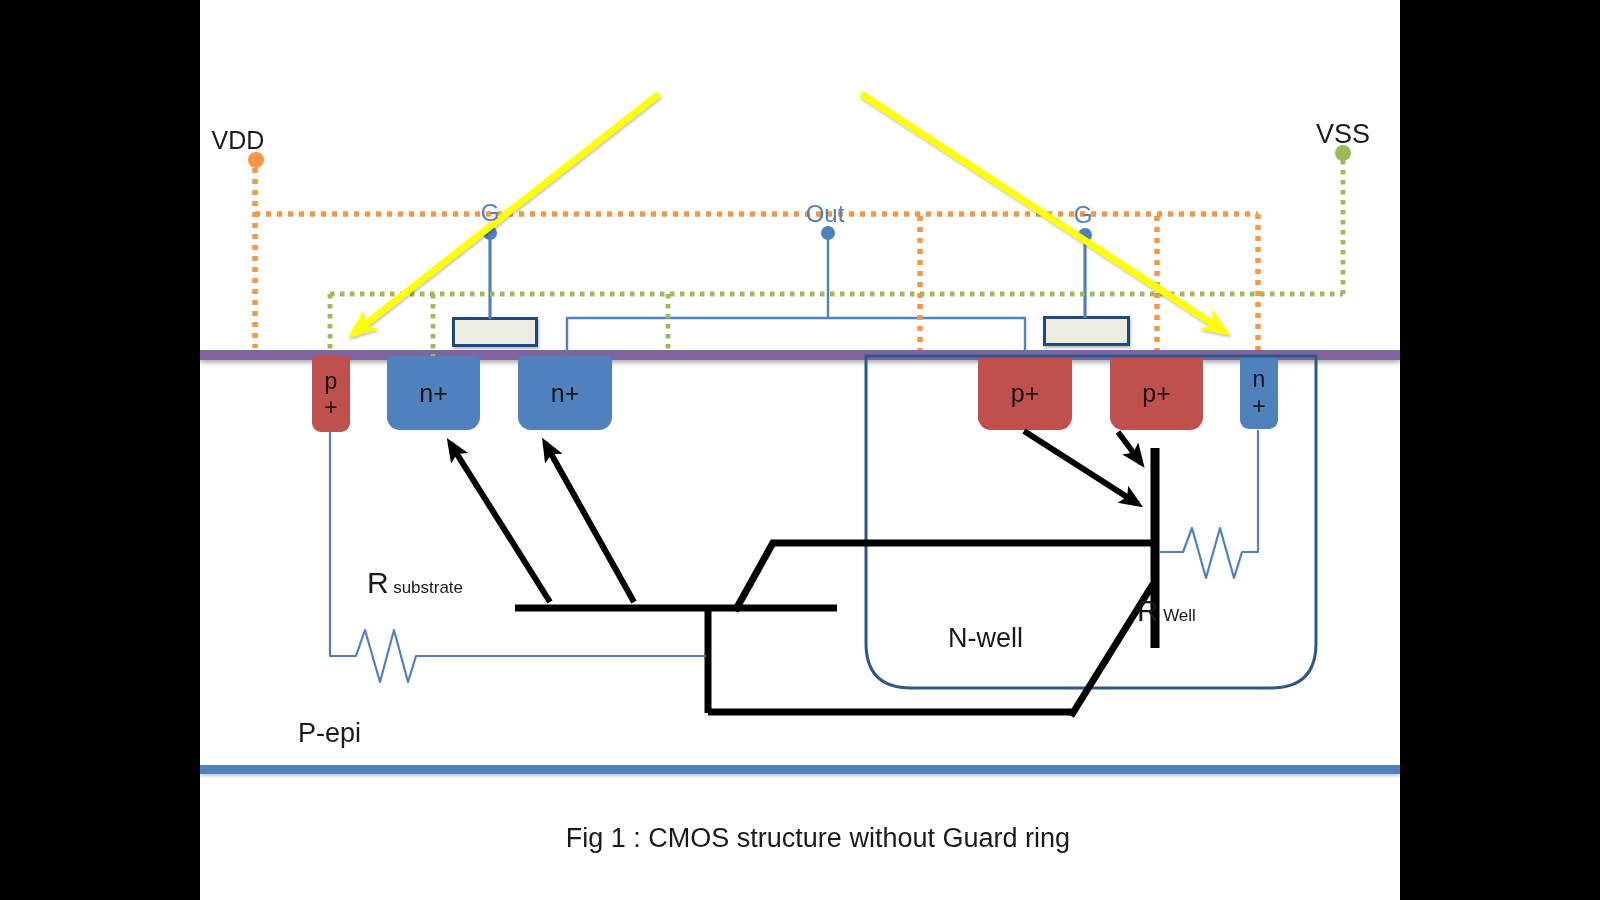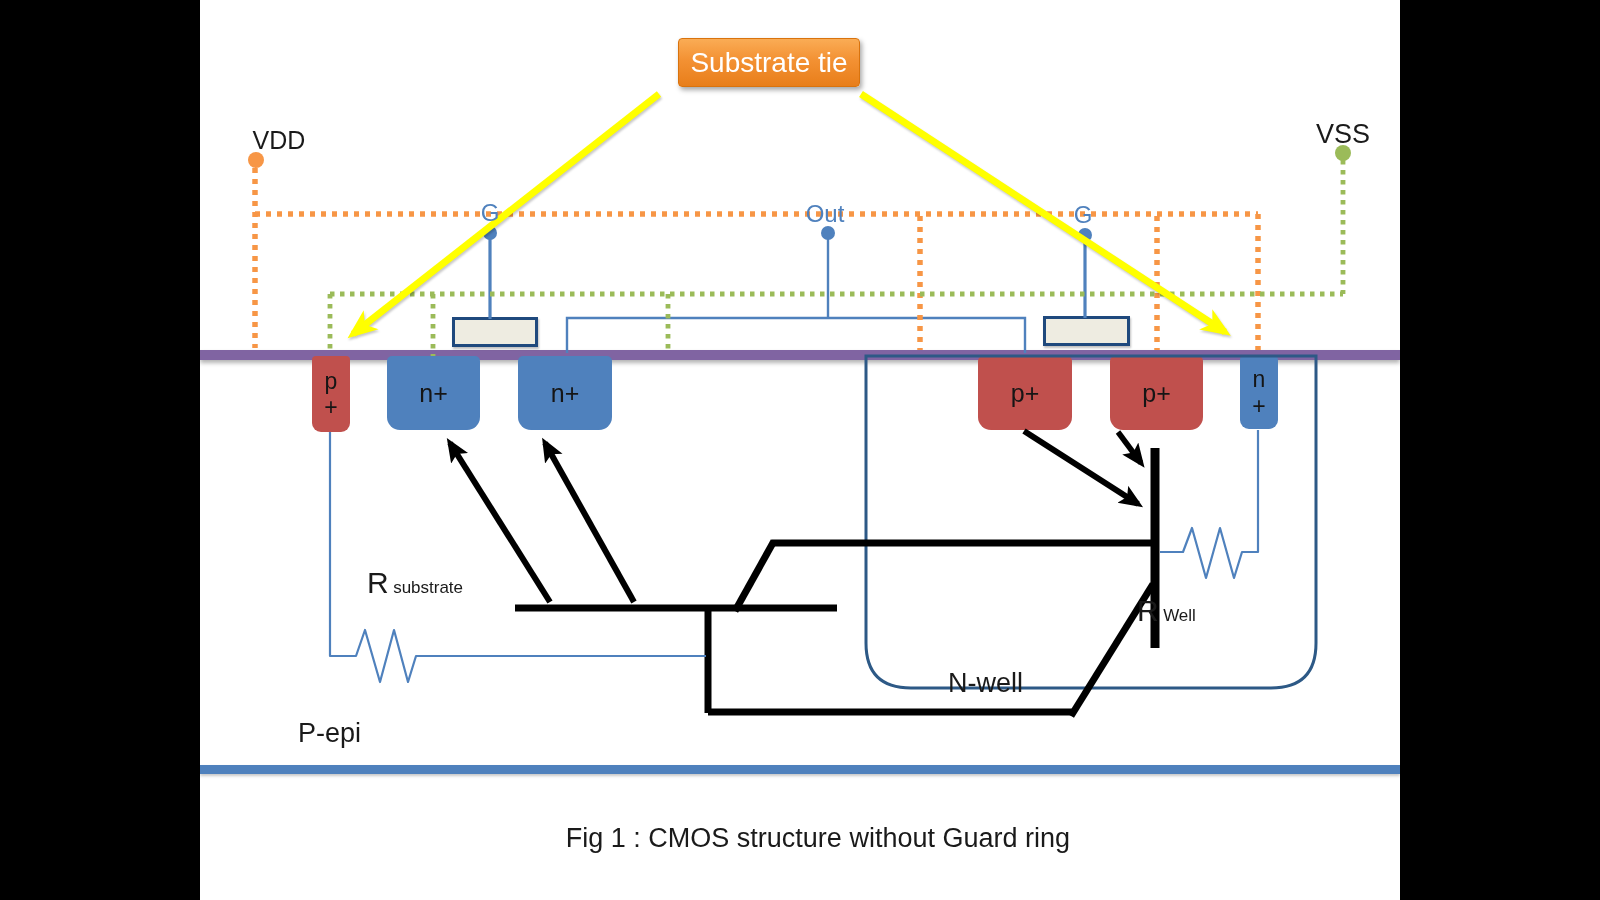--- a/index.html
+++ b/index.html
@@ -38,27 +38,27 @@
 
   
   #subtie{position:absolute;left:478px;top:38px;width:180px;height:47px;z-index:6;
           background:linear-gradient(180deg,#FAAC55 0%,#F39133 45%,#E87E1A 100%);
           border:1px solid #D9730D;border-radius:4px;color:#fff;font-size:28px;
           display:flex;align-items:center;justify-content:center;
           box-shadow:2px 3px 5px rgba(0,0,0,.35);}
 
   
   .lbl{position:absolute;color:#1a1a1a;z-index:6;white-space:nowrap;}
-  #vdd{left:8px;top:126px;width:60px;font-size:25px;text-align:center;margin-left:41px;}
+  #vdd{left:8px;top:126px;width:60px;font-size:25px;text-align:center;}
   #vss{left:1112px;top:119px;width:62px;font-size:27px;text-align:center;}
   .term{color:#4F81BD;font-size:24px;text-align:center;}
   #g-left{left:270px;top:199px;width:40px;}
   #out{left:595px;top:200px;width:60px;}
   #g-right{left:863px;top:201px;width:40px;}
-  #nwell-lbl{left:748px;top:623px;font-size:27px;margin-top:45px;}
+  #nwell-lbl{left:748px;top:623px;font-size:27px;}
   #pepi{left:98px;top:718px;font-size:27px;}
   #psub{left:340px;top:787px;width:410px;font-size:26px;text-align:center;}
   #caption{left:300px;top:823px;width:570px;font-size:27px;text-align:right;}
   .rsym{font-size:30px;}
   .rsub{font-size:17px;}
   #rsubstrate{left:167px;top:566px;}
   #rwell{left:937px;top:594px;}
 
   svg{position:absolute;left:0;top:0;z-index:5;pointer-events:none;}
   .yellowgrp{filter:drop-shadow(1px 2px 1px rgba(0,0,0,.22));}
@@ -163,23 +163,20 @@
       <span>p+</span>
     </div>
     <div class="diff blue narrow" id="ntap">
       <span>n</span>
       <span>+</span>
     </div>
 
     <div class="gate" id="gate-left"></div>
     <div class="gate" id="gate-right"></div>
 
-    <div id="subtie">
-      <span>Substrate tie</span>
-    </div>
 
     <div class="lbl" id="vdd">VDD</div>
     <div class="lbl" id="vss">VSS</div>
     <div class="lbl term" id="g-left">G</div>
     <div class="lbl term" id="out">Out</div>
     <div class="lbl term" id="g-right">G</div>
 
     <div class="lbl" id="rsubstrate">
       <span class="rsym">R</span>
       <span class="rsub">substrate</span>

